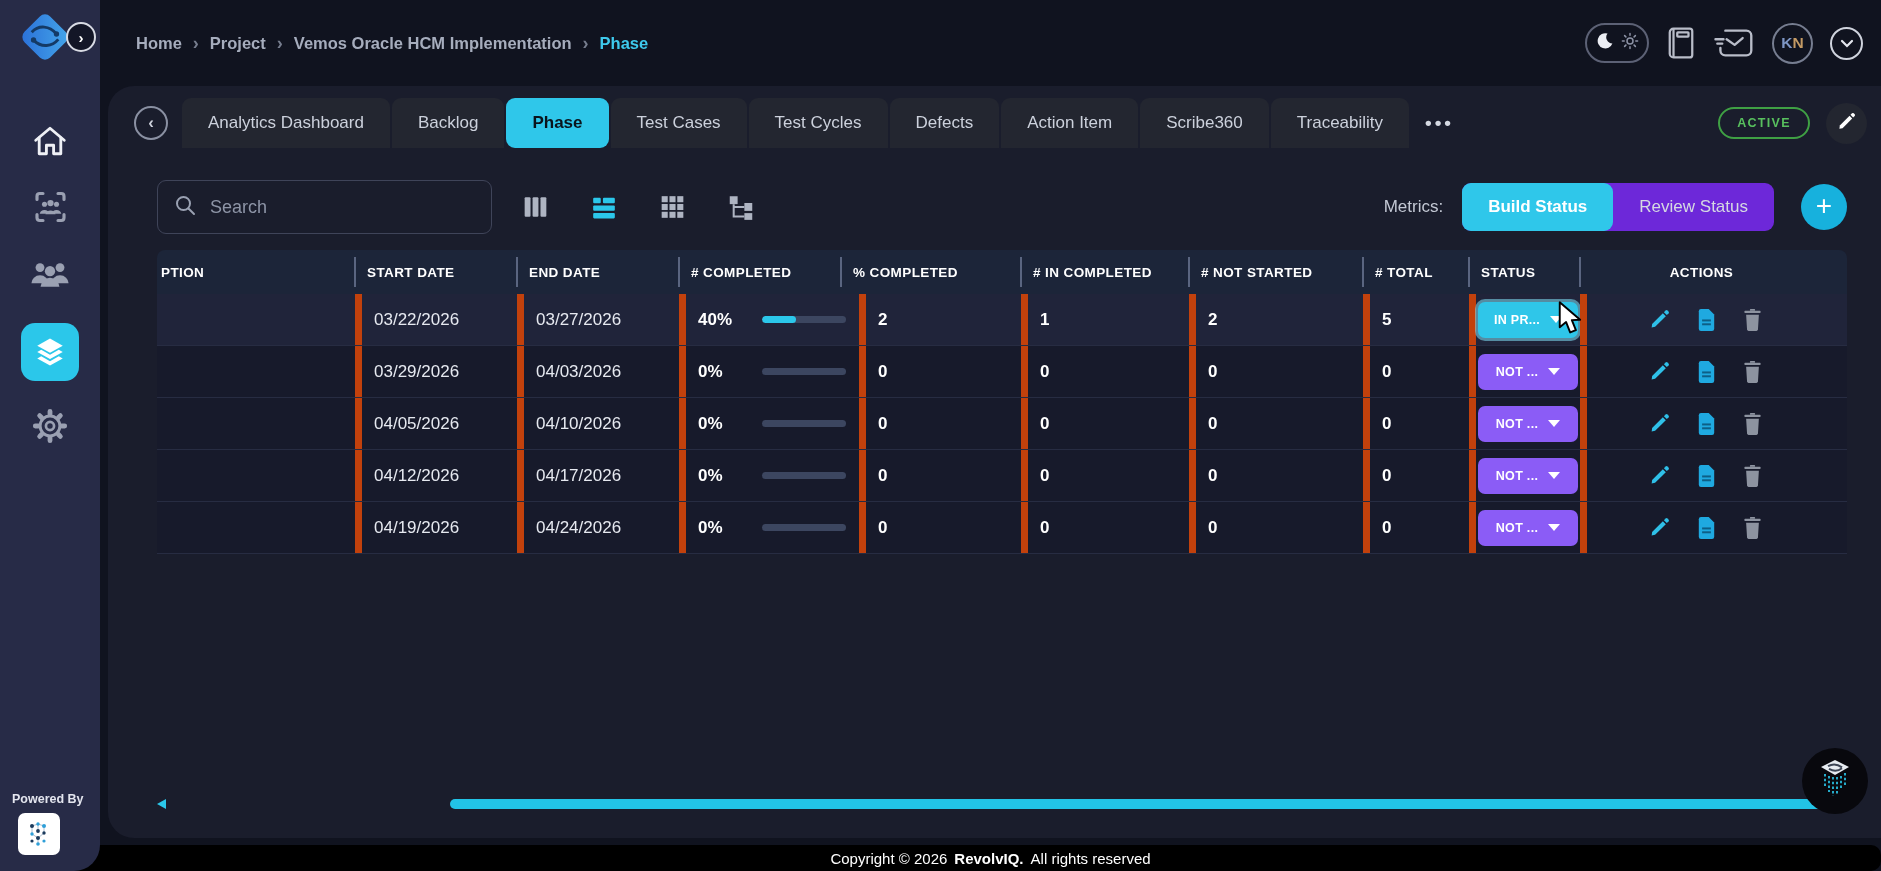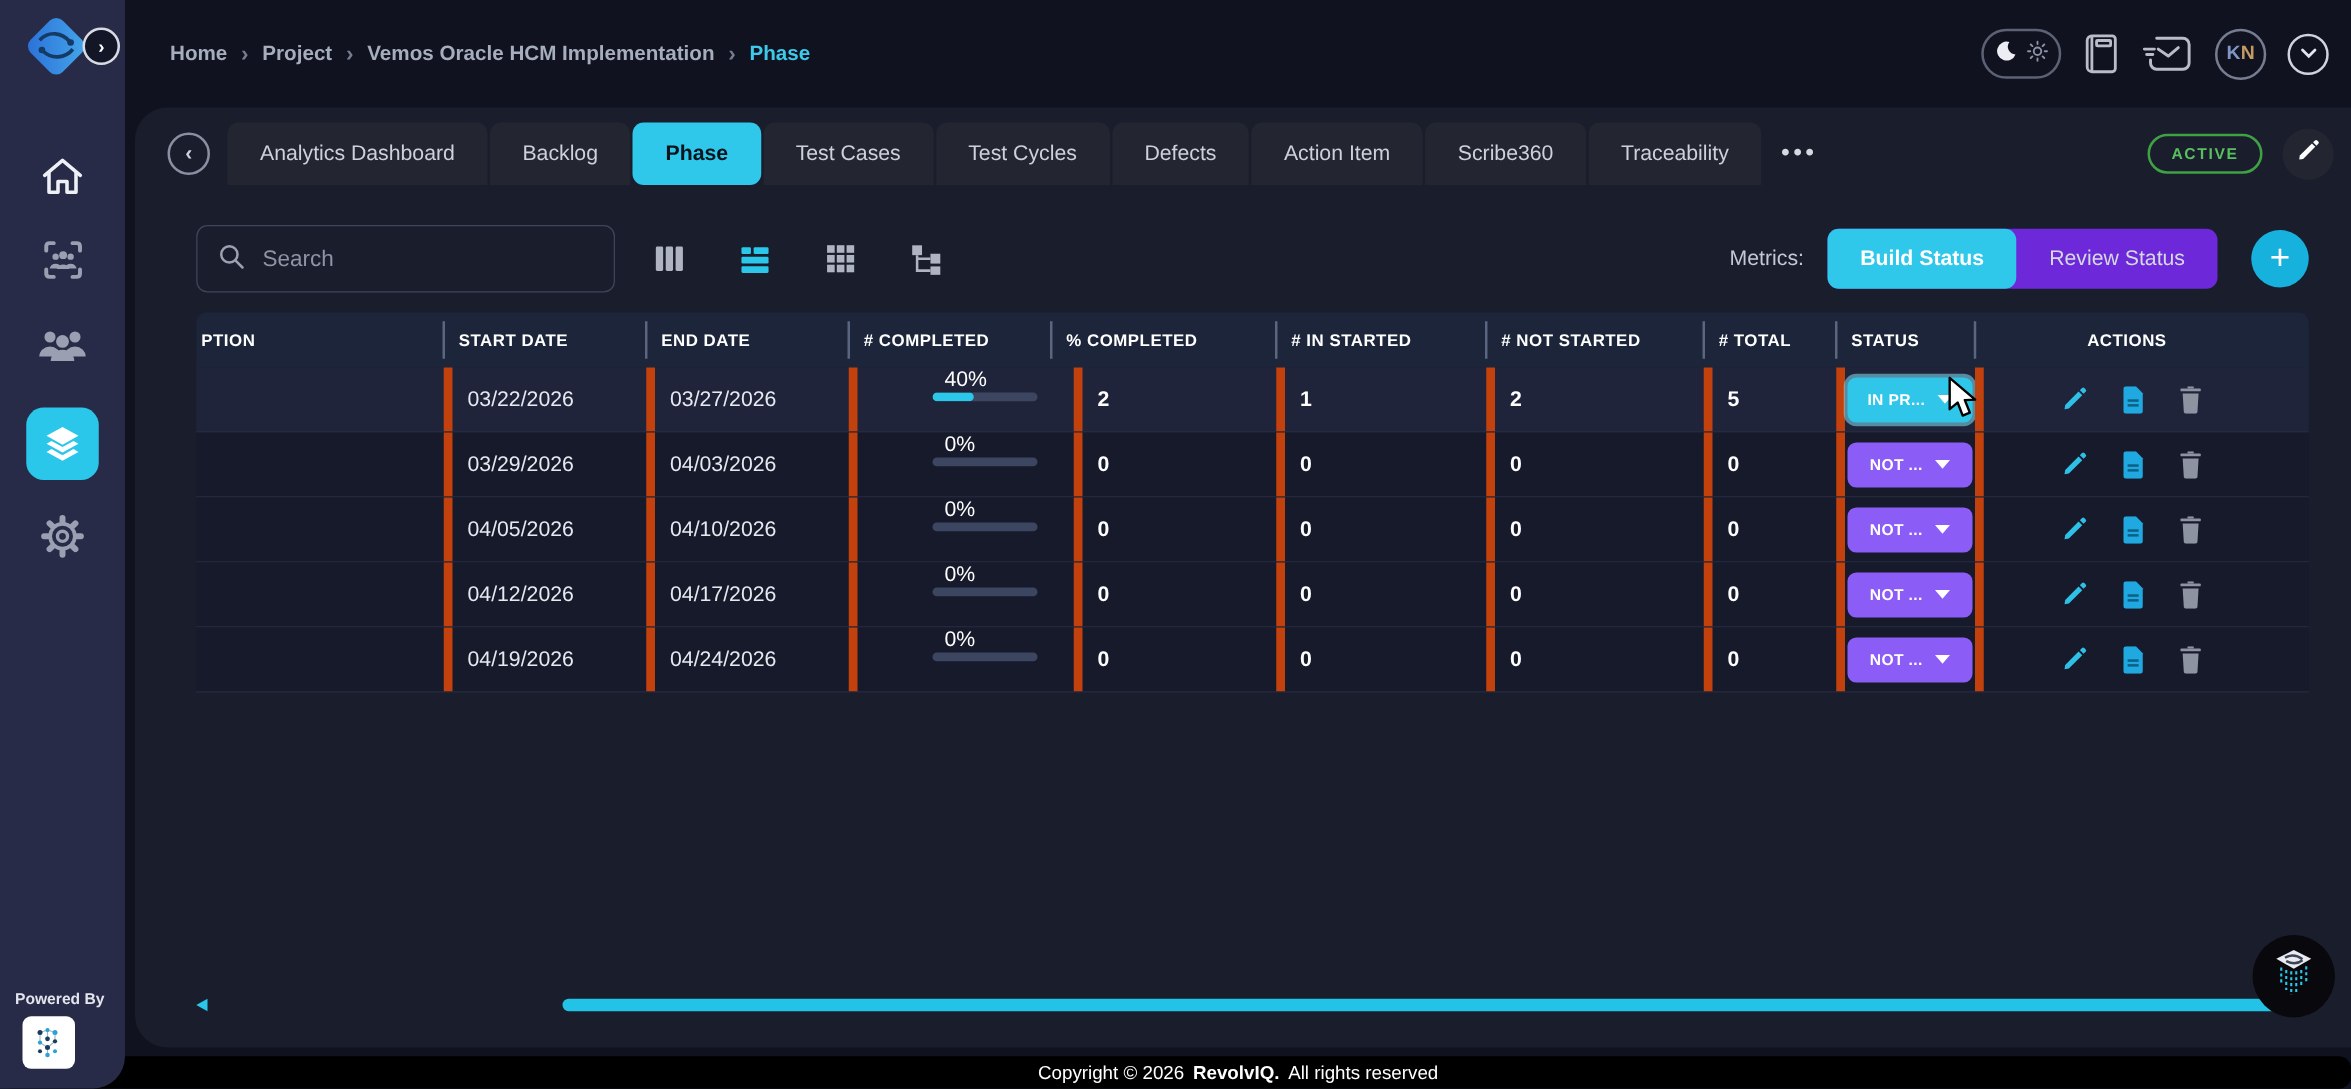--- a/index.html
+++ b/index.html
@@ -89,21 +89,21 @@
   .th.c0 { padding-left:4px; }
   .th.c9 { justify-content:center; padding-left:0; }
   .c0{width:198px;} .c1{width:162px;} .c2{width:162px;} .c3{width:180px;} .c4{width:162px;}
   .c5{width:168px;} .c6{width:174px;} .c7{width:106px;} .c8{width:111px;} .c9{width:243px;}
   .trow { display:flex; height:52px; background:#171a2b; border-bottom:1px solid #272c42; }
   .trow.hovered { background:#20243a; }
   .td { display:flex; align-items:center; padding-left:12px; color:#e6e9f0; font-size:17px;
     border-left:7px solid #c2410c; }
   .td:first-child { border-left:none; }
   .td.num { font-weight:bold; color:#fff; }
-  .td.c3 { font-weight:normal; color:#fff;flex-direction:column; }
+  .td.c3 { font-weight:bold; color:#fff; }
   .td.c3 .pct-label { min-width:46px; }
   .track { width:84px; height:7px; border-radius:4px; background:#3c4660; margin-left:18px; overflow:hidden; }
   .fill { height:100%; border-radius:4px; background:#2bc7ea; }
   .td.c8 { justify-content:center; padding-left:0; }
   .td.c9 { justify-content:center; gap:27px; padding-left:0; }
   .status-btn { min-width:100px; height:36px; border-radius:7px; border:none; display:flex;
     align-items:center; justify-content:center; gap:10px; color:#fff; font-weight:bold;
     font-size:12.5px; letter-spacing:0.3px; font-family:inherit; cursor:pointer; }
   .st-in-progress { background:#2fc6e9; box-shadow:0 0 0 3px rgba(130,225,248,0.55); }
   .st-not-started { background:#8b5cf6; }
@@ -374,21 +374,21 @@
       </div>
     </div>
 
     <div class="table-wrap">
       <div class="thead">
         <div class="th c0">PTION</div>
         <div class="th c1">START DATE</div>
         <div class="th c2">END DATE</div>
         <div class="th c4"># COMPLETED</div>
         <div class="th c3">% COMPLETED</div>
-        <div class="th c5"># IN STARTED</div>
+        <div class="th c5"># IN COMPLETED</div>
         <div class="th c6"># NOT STARTED</div>
         <div class="th c7"># TOTAL</div>
         <div class="th c8">STATUS</div>
         <div class="th c9">ACTIONS</div>
       </div>
       <div id="tbody">
           <div class="trow hovered">
             <div class="td c0"></div>
             <div class="td c1">03/22/2026</div>
             <div class="td c2">03/27/2026</div>

